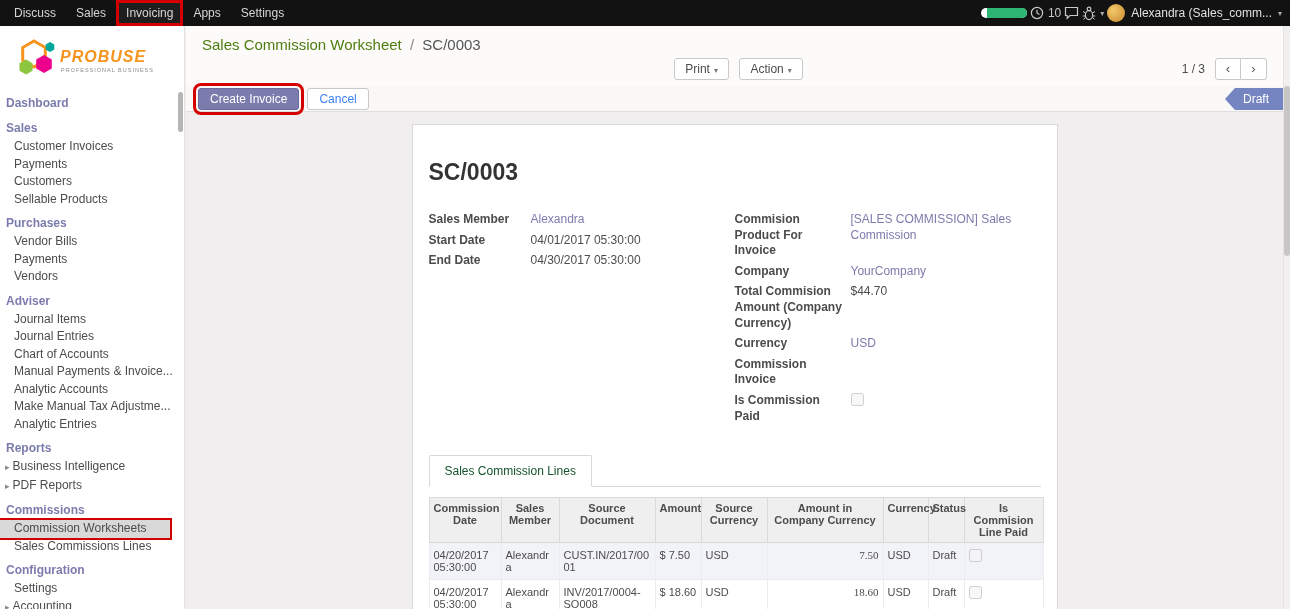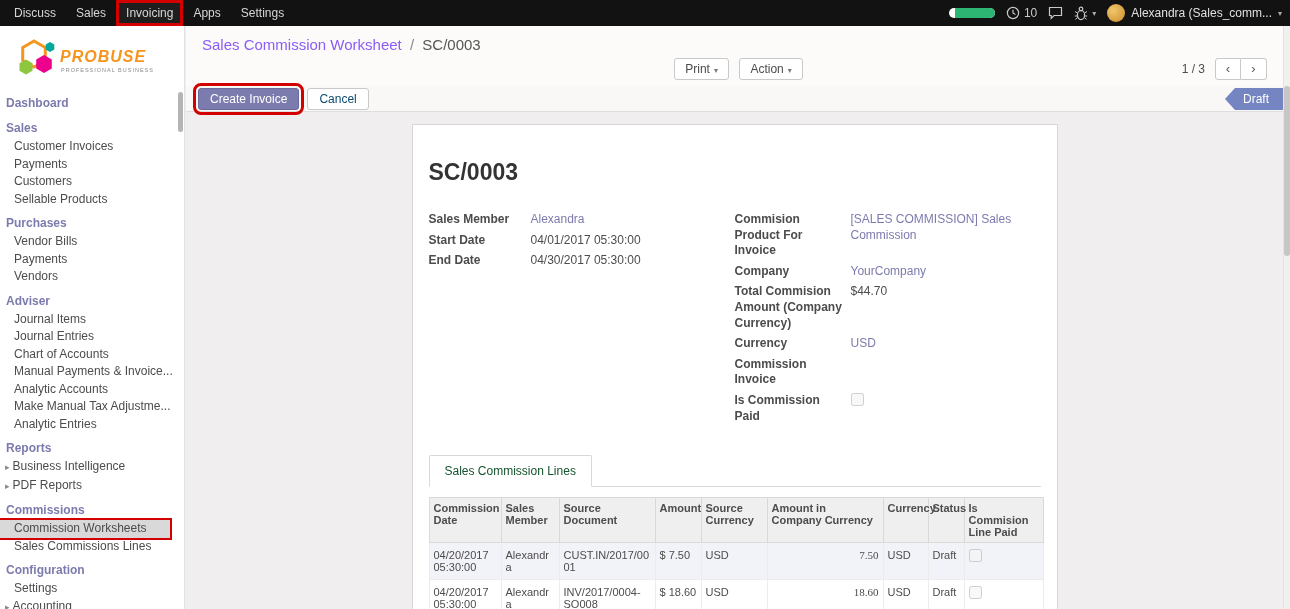--- a/index.html
+++ b/index.html
@@ -11,21 +11,21 @@
 
   
   .topbar {
     position:absolute; top:0; left:0; right:0; height:26px;
     background:#121212; display:flex; align-items:stretch;
     font-size:12px; color:#d6d6d6; z-index:30;
   }
   .topbar-menus { display:flex; align-items:stretch; padding-left:4px; }
   .top-menu { display:flex; align-items:center; padding:0 10px; cursor:pointer; white-space:nowrap; }
   .top-menu.annotated { outline:3px solid #d40000; outline-offset:-3px; background:#1e1e1e; }
-  .top-right { margin-left:auto; display:flex; align-items:center; gap:11px; padding-right:8px; }
+  .top-right { margin-left:auto; display:flex; align-items:center; gap:3px; padding-right:8px; }
   .progress-pill { width:46px; height:10px; border-radius:5px; background:#ffffff; position:relative; overflow:hidden; }
   .progress-fill { position:absolute; right:0; top:0; bottom:0; width:86%; background:#2cb573; }
   .top-icon { display:flex; align-items:center; gap:4px; color:#c9c9c9; }
   .caret { font-size:8px; color:#aaaaaa; }
   .avatar { width:18px; height:18px; border-radius:50%; background:radial-gradient(circle at 35% 35%, #f3c76b, #c98a2e); flex:none; }
   .user { display:flex; align-items:center; gap:6px; color:#e0e0e0; white-space:nowrap; }
 
   
   .sidebar {
     position:absolute; top:26px; left:0; bottom:0; width:185px;
@@ -35,40 +35,40 @@
   .side-heading { color:#7c7bad; font-weight:bold; font-size:12px; padding:8px 6px 3px 6px; cursor:pointer; }
   .side-item { font-size:12px; color:#4c4c4c; padding:2px 4px 2px 14px; line-height:13.5px; cursor:pointer; }
   .side-item .tri { color:#888; font-size:9px; margin-left:-9px; margin-right:3px; }
   .side-item.selected { background:#d9d9d9; margin-right:14px; outline:2px solid #d40000; outline-offset:0; }
   .side-scroll-thumb { position:absolute; top:66px; right:1px; width:5px; height:40px; background:#b5b5b5; border-radius:3px; }
 
   
   .main { position:absolute; left:186px; top:26px; right:7px; bottom:0; display:flex; flex-direction:column; }
   .control-panel { height:60px; background:#fcfbfa; position:relative; flex:none; }
   .breadcrumb { padding:10px 0 0 16px; font-size:15px; }
-  .breadcrumb .parent { color:#8b5cf6; cursor:pointer; }
+  .breadcrumb .parent { color:#4d7c0f; cursor:pointer; }
   .breadcrumb .sep { color:#888; margin:0 4px; }
   .breadcrumb .current { color:#555; }
   .cp-actions { position:absolute; left:8px; right:0; top:32px; text-align:center; }
   .btn-small { display:inline-block; background:#fff; border:1px solid #c9c9c9; border-radius:3px;
     font-size:12px; color:#4c4c4c; padding:3px 10px; margin:0 3px; cursor:pointer; }
   .btn-small .caret { margin-left:4px; color:#777; }
   .pager { position:absolute; right:16px; top:32px; display:flex; align-items:center; font-size:12px; color:#4c4c4c; }
   .pager-count { margin-right:10px; }
   .pager-btn { width:26px; height:22px; background:#fff; border:1px solid #c9c9c9; text-align:center;
     line-height:20px; cursor:pointer; font-size:13px; color:#555; }
   .pager-btn.prev { border-radius:3px 0 0 3px; }
   .pager-btn.next { border-radius:0 3px 3px 0; border-left:none; }
 
   .button-bar { height:26px; background:#f9f8f6; border-bottom:1px solid #dedede; position:relative;
     flex:none; display:flex; align-items:center; padding-left:12px; }
   .btn-primary { background:#7c7bad; border:1px solid #6b6a9e; color:#fff; font-size:12px;
     padding:3px 11px; border-radius:3px; cursor:pointer; }
   .btn-primary.annotated { outline:3px solid #d40000; outline-offset:2px; }
-  .btn-default { background:#fff; border:1px solid #c9c9c9; color:#0c4a6e; font-size:12px;
+  .btn-default { background:#fff; border:1px solid #c9c9c9; color:#3b82f6; font-size:12px;
     padding:3px 11px; border-radius:3px; margin-left:8px; cursor:pointer; }
   .statusbar-badge { position:absolute; right:0; top:2px; height:22px; line-height:22px;
     background:#7585c2; color:#fff; font-size:12px; padding:0 14px 0 18px;
     clip-path:polygon(10px 0, 100% 0, 100% 100%, 10px 100%, 0 50%); cursor:pointer; }
 
   .content { flex:1; background:#f0eeee; overflow:hidden; }
   .sheet { width:646px; margin:12px auto 0; background:#fff; border:1px solid #d8d8d8;
     padding:20px 16px 30px; height:520px; }
   .sheet-title { font-size:23px; font-weight:bold; color:#333; margin:14px 0 26px; }
 
@@ -84,21 +84,21 @@
   input[type="checkbox"] { width:13px; height:13px; margin:0; }
 
   .notebook { margin-top:26px; }
   .tabs { border-bottom:1px solid #d8d8d8; }
   .tab { display:inline-block; padding:8px 15px; font-size:12px; color:#14532d; background:#fff;
     border:1px solid #d8d8d8; border-bottom:1px solid #fff; margin-bottom:-1px;
     border-radius:2px 2px 0 0; cursor:pointer; }
 
   table.lines { width:100%; border-collapse:collapse; margin-top:10px; table-layout:fixed; }
   table.lines th { font-size:11px; font-weight:bold; color:#4c4c4c; background:#efefef;
-    border:1px solid #d9d9d9; padding:4px; text-align:left; vertical-align:top; cursor:pointer; }
+    border:1px solid #d9d9d9; padding:4px; text-align:center; vertical-align:top; cursor:pointer; }
   table.lines td { font-size:11px; color:#4c4c4c; border:1px solid #ececec; padding:6px 4px;
     vertical-align:top; word-wrap:break-word; overflow-wrap:break-word; }
   table.lines tbody tr { cursor:pointer; }
   table.lines tbody tr.odd td { background:#f2f2f9; }
   .num { text-align:right;font-family:Liberation Serif, serif; }
 
   
   .page-scrollbar { position:absolute; top:26px; right:0; bottom:0; width:7px;
     background:#f1f0ef; border-left:1px solid #e3e3e3; z-index:25; cursor:pointer; }
   .page-scroll-thumb { position:absolute; top:60px; left:0; width:6px; height:170px;

